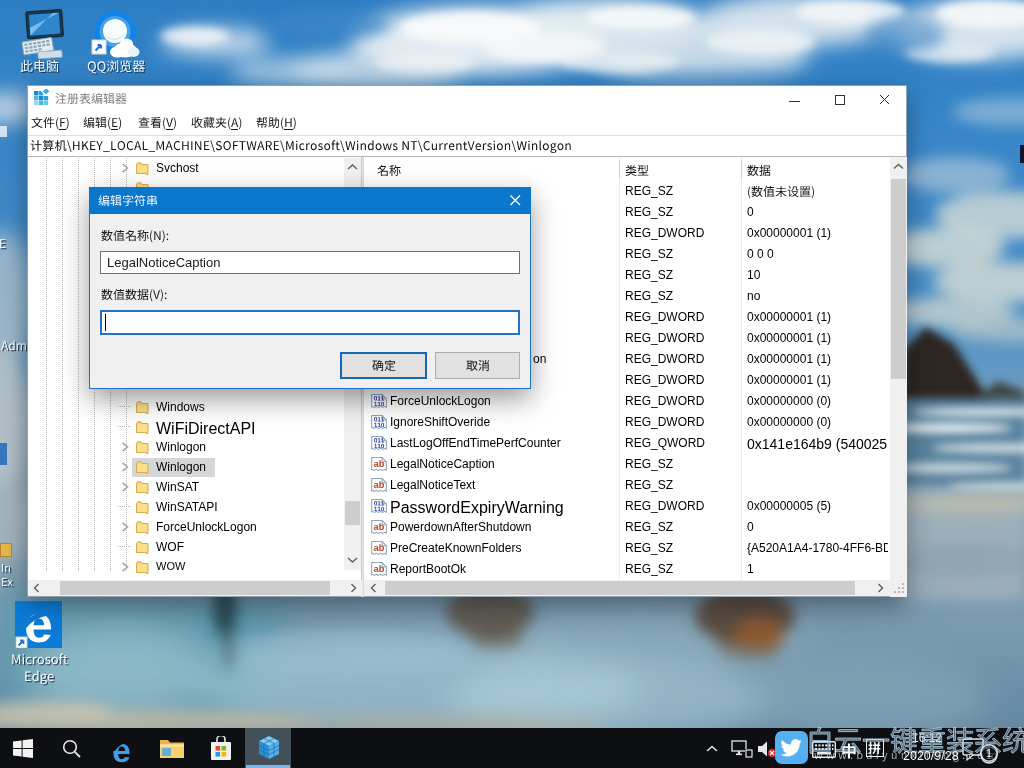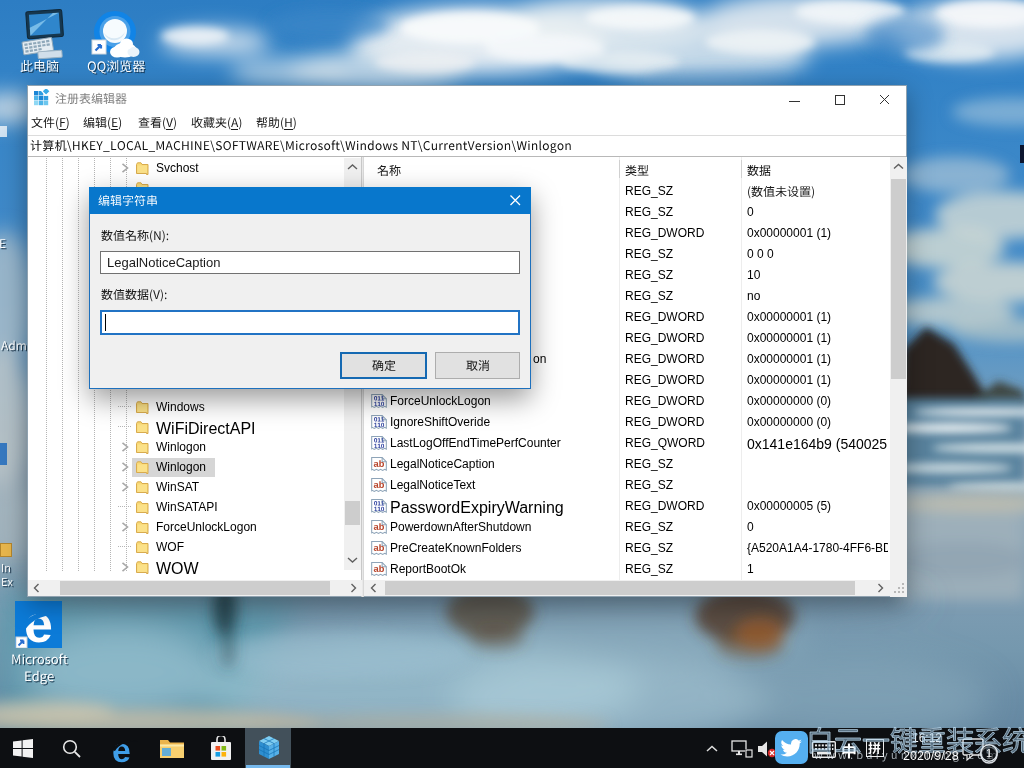--- a/index.html
+++ b/index.html
@@ -324,21 +324,21 @@
       <rect x="1.5" y="3.5" width="9.5" height="7.5" fill="#fbe189"></rect>
     </svg>
     <div class="txt" style="left:156px;top:540px;font-size:12px">WOF</div>
     <svg class="abs" style="left:121px;top:562px" width="8" height="10" viewBox="0 0 8 10">
       <path d="M1.5,0.8 L6.5,5 L1.5,9.2" fill="none" stroke="#a8a8a8" stroke-width="1.6"></path>
     </svg>
     <svg class="abs" style="left:136px;top:561px" width="14" height="13" viewBox="0 0 14 13">
       <path d="M0.5,2.5 L0.5,11.5 L10.5,11.5 L10.5,12.5 L12,12.5 L12,2.5 L6,2.5 L5,0.8 L1.5,0.8 Z" fill="#f9d975" stroke="#d8ab4e" stroke-width="1"></path>
       <rect x="1.5" y="3.5" width="9.5" height="7.5" fill="#fbe189"></rect>
     </svg>
-    <div class="txt" style="left:156px;top:560px;font-size:16px">WOW</div>
+    <div class="txt" style="left:156px;top:560px;font-size:11px">WOW</div>
     <svg class="abs" style="left:136px;top:182px" width="14" height="13" viewBox="0 0 14 13">
       <path d="M0.5,2.5 L0.5,11.5 L10.5,11.5 L10.5,12.5 L12,12.5 L12,2.5 L6,2.5 L5,0.8 L1.5,0.8 Z" fill="#f9d975" stroke="#d8ab4e" stroke-width="1"></path>
       <rect x="1.5" y="3.5" width="9.5" height="7.5" fill="#fbe189"></rect>
     </svg>
     <div class="abs" style="left:344px;top:158px;width:17px;height:412px;background:#f0f0f0"></div>
     <svg class="abs" style="left:344px;top:160px" width="17" height="16" viewBox="0 0 17 16">
       <path d="M4,9 L8.5,5 L13,9" fill="none" stroke="#606060" stroke-width="1.4"></path>
     </svg>
     <div class="abs" style="left:345px;top:501px;width:15px;height:24px;background:#cdcdcd"></div>
     <svg class="abs" style="left:344px;top:552px" width="17" height="16" viewBox="0 0 17 16">

